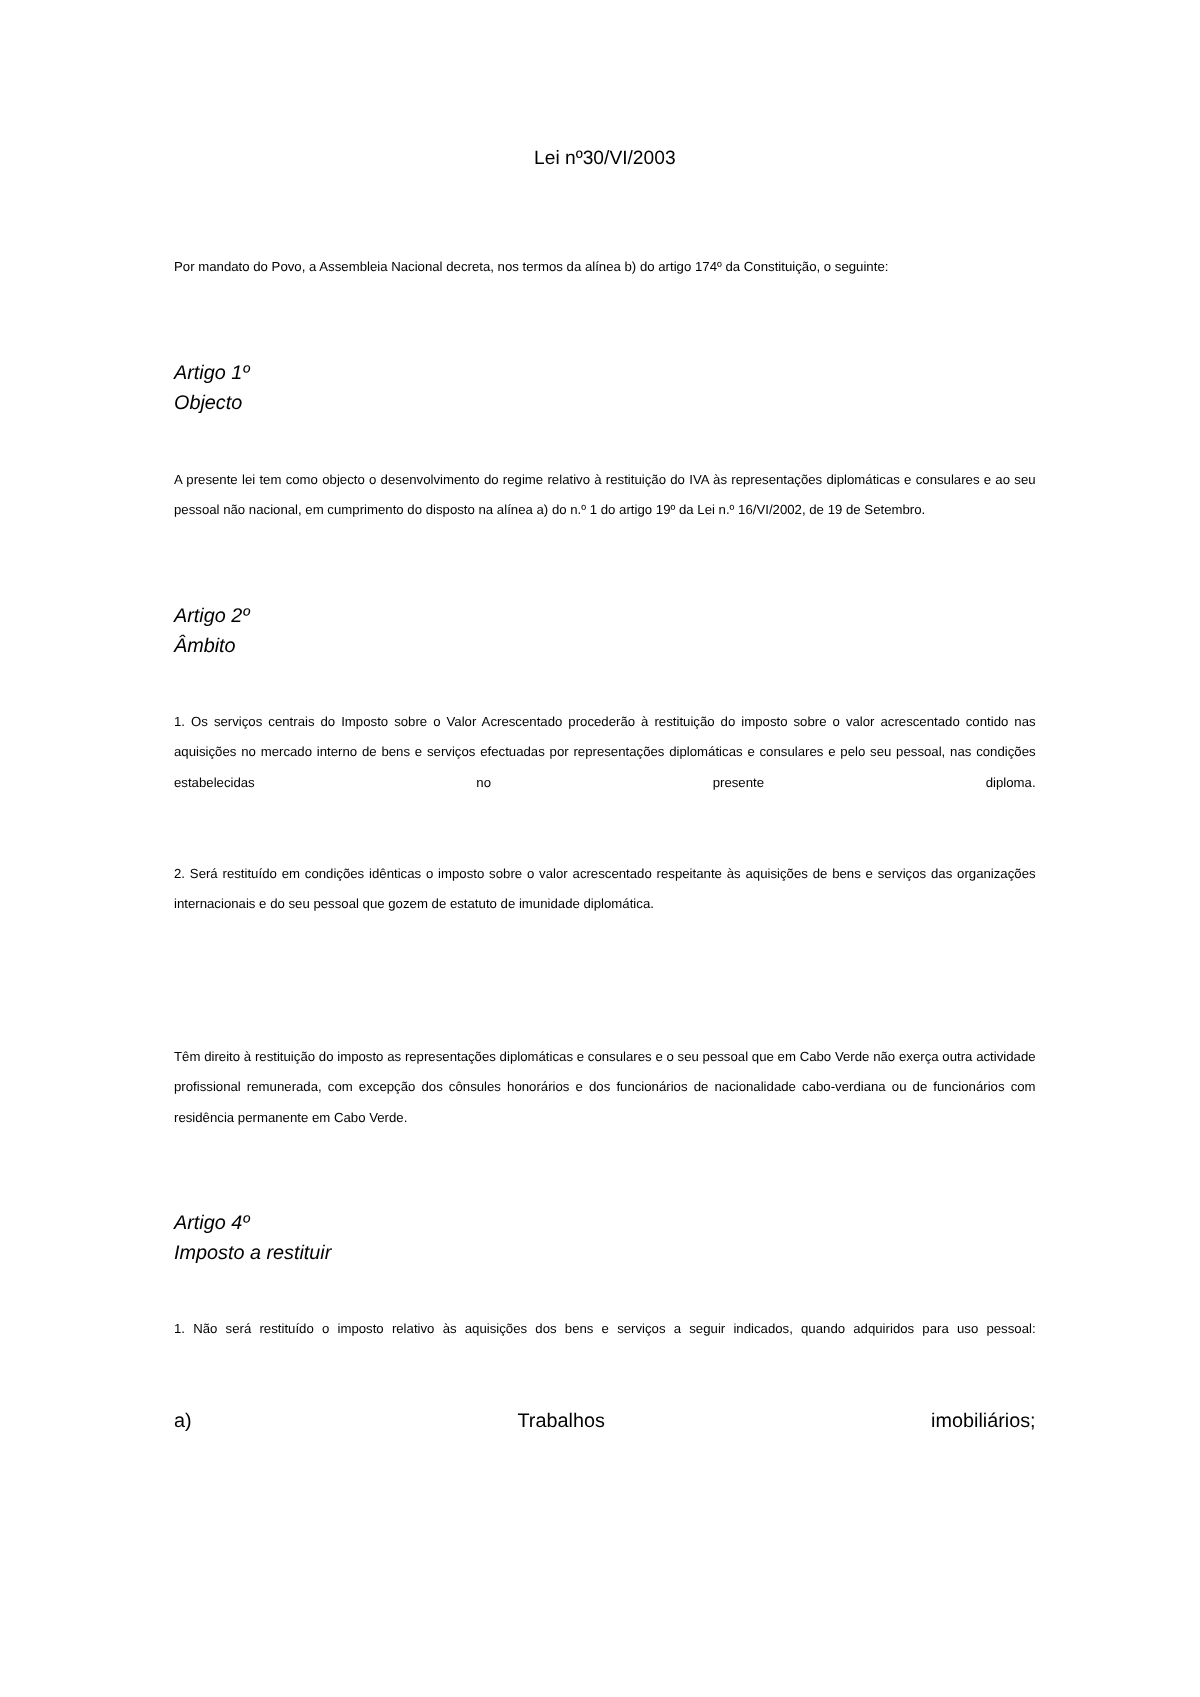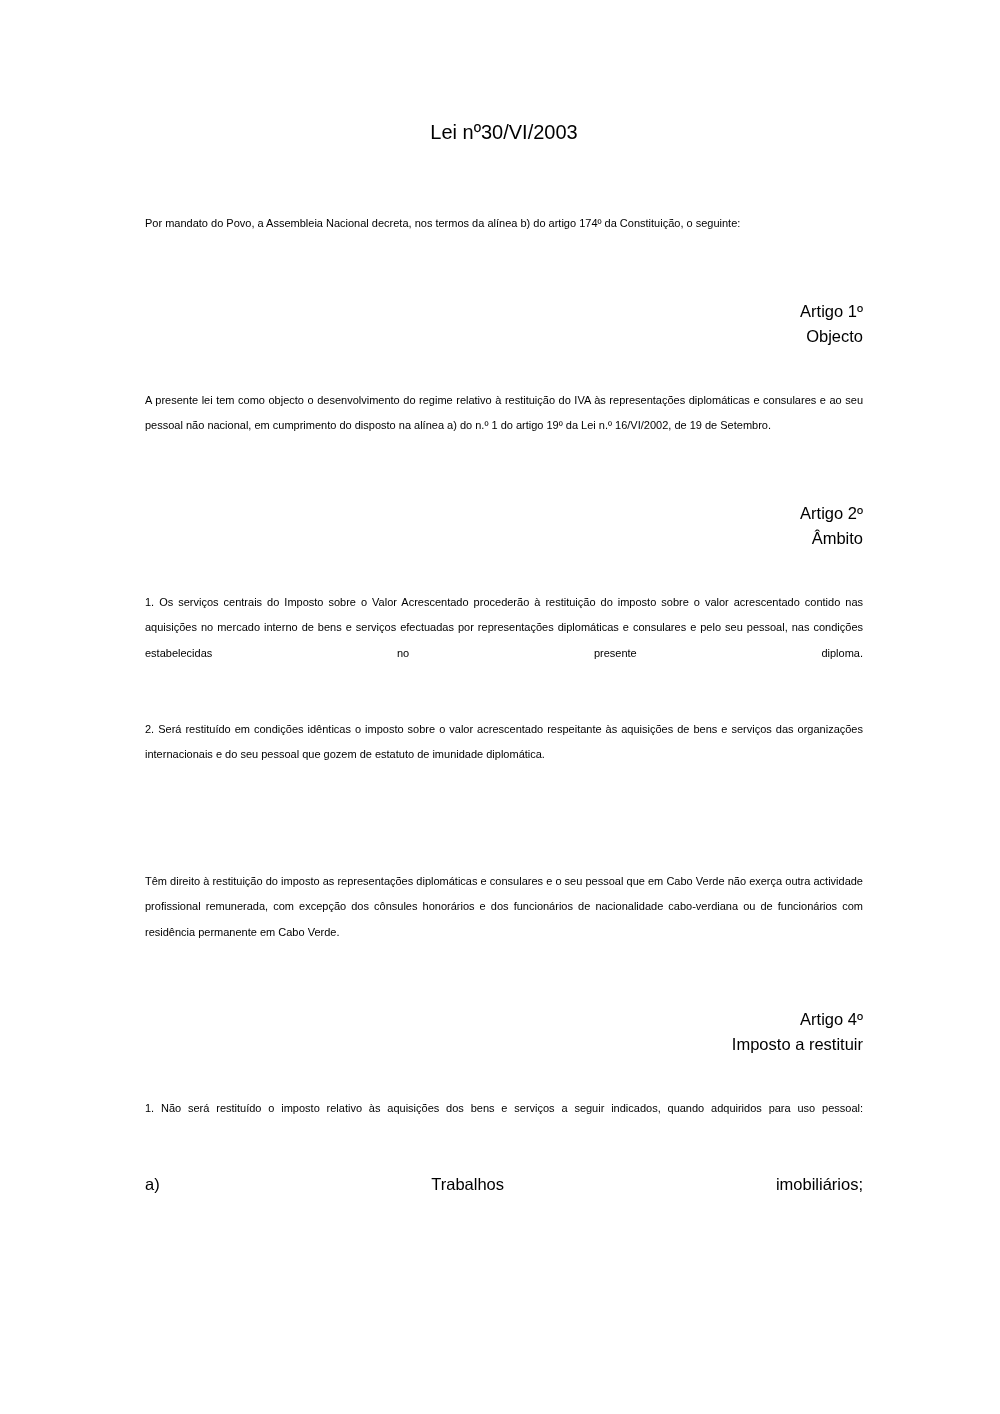--- a/index.html
+++ b/index.html
@@ -28,21 +28,21 @@
 
   .content {
     position: absolute;
     left: 145px;
     top: 0;
     width: 718px;
   }
 
   .doc-title {
     text-align: center;
-    font-size: 20px;
+    font-size: 16px;
     line-height: 25px;
     margin: 0;
     padding: 0;
   }
   .doc-title .line1 { display: block; }
   .doc-title .line2 { display: block; }
 
   .spacer-after-title { height: 66px; }
 
   p.body-par {
@@ -57,25 +57,26 @@
 
   
   p.force-justify-last::after {
     content: "";
     display: inline-block;
     width: 100%;
     height: 0;
   }
 
   .art-heading {
-    text-align: right;
+    text-align: left;
     font-size: 16.5px;
     line-height: 25px;
     margin: 0;
     padding: 0;
+    font-style: italic;
   }
   .art-heading .num { display: block; }
   .art-heading .name { display: block; }
 
   .gap-sm  { height: 25px; }
   .gap-md  { height: 39px; }
   .gap-xl  { height: 62px; }
   .gap-xxl { height: 72px; }
 
   

